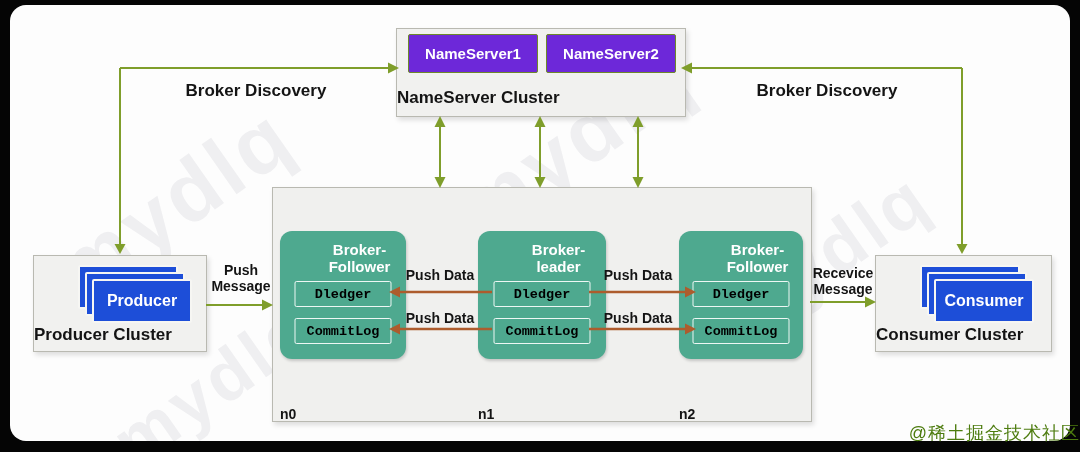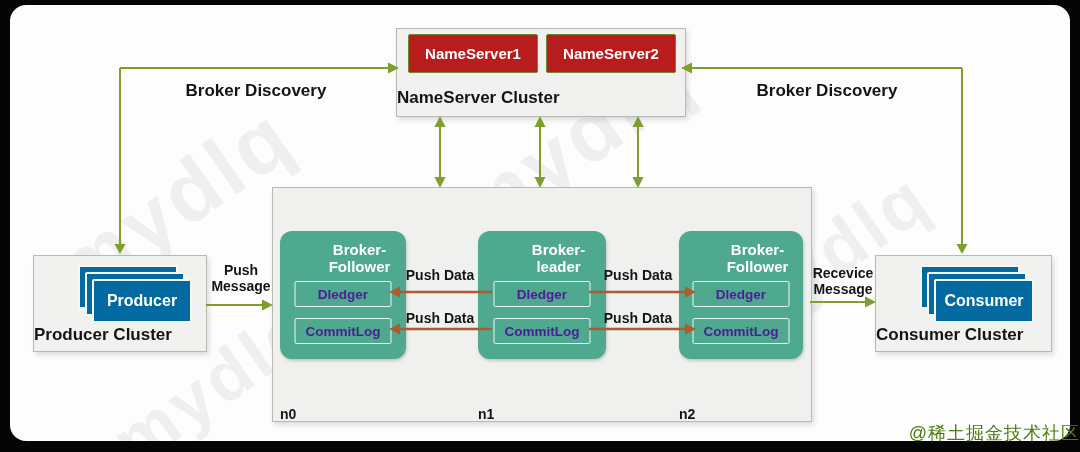--- a/index.html
+++ b/index.html
@@ -25,21 +25,21 @@
     position:absolute;background:#f1f1ef;border:1px solid #b9b9b1;
     box-shadow:2px 3px 5px rgba(0,0,0,0.13);
   }
   .cluster-label{
     position:absolute;left:0;right:0;text-align:left;
     font-weight:700;color:#141414;font-size:17px;
   }
   
   .ns-cluster{left:386px;top:23px;width:288px;height:87px;}
   .ns-node{
-    position:absolute;top:5px;width:128px;height:37px;background:#b91c1c;
+    position:absolute;top:5px;width:128px;height:37px;background:#6d28d9;
     border:1px solid #6d882a;border-radius:2px;display:flex;align-items:center;justify-content:center;
     color:#fff;font-weight:700;font-size:15px;
   }
   .ns-node-1{left:11px;}
   .ns-node-2{left:149px;}
   .ns-cluster .cluster-label{bottom:8px;}
   
   .edge-label{
     position:absolute;font-weight:700;color:#141414;text-align:center;
   }
@@ -48,21 +48,21 @@
   .bd-right{left:717px;}
   .msg-label{font-size:14px;line-height:16px;white-space:pre-line;width:80px;}
   .send-label{left:191px;top:257px;}
   .recv-label{left:793px;top:260px;}
   
   .pc-cluster{top:250px;height:95px;}
   .producer-cluster{left:23px;width:172px;}
   .consumer-cluster{left:865px;width:175px;}
   .pc-cluster .cluster-label{bottom:6px;}
   .stack-layer{
-    position:absolute;width:96px;height:40px;background:#0369a1;
+    position:absolute;width:96px;height:40px;background:#1d4ed8;
     border:2px solid #f6f6f3;border-radius:2px;
   }
   .stack-front{display:flex;align-items:center;justify-content:center;color:#fff;font-weight:700;font-size:16px;}
   .layer-a{left:44px;top:9px;}
   .layer-b{left:51px;top:16px;}
   .layer-c{left:58px;top:23px;}
   
   .broker-cluster{left:262px;top:182px;width:538px;height:233px;background:#f0f0ee;}
   .broker-cluster .cluster-label{bottom:8px;}
   .broker-slot{position:absolute;top:43px;}
@@ -74,21 +74,21 @@
     box-shadow:1px 2px 3px rgba(0,0,0,0.18);
   }
   .broker-title{
     position:absolute;top:10px;left:0;right:0;text-align:center;
     color:#fff;font-weight:700;font-size:15px;padding-left:33px;
   }
   .comp-box{
     position:absolute;left:50%;transform:translateX(-50%);width:95px;height:24px;
     border:1.5px solid rgba(255,255,255,0.9);border-radius:2px;
     display:flex;align-items:center;justify-content:center;
-    color:#4c1d95;font-weight:700;font-size:13.5px;
+    color:#000000;font-weight:700;font-size:13.5px;font-family:Liberation Mono, monospace;
   }
   .comp-1{top:50px;}
   .comp-2{top:87px;}
   .n-label{
     position:absolute;top:175px;left:0;right:0;
     font-weight:700;font-size:14px;color:#141414;
   }
   .push-label{width:80px;font-size:14px;}
   .push-1{left:390px;top:262px;}
   .push-2{left:390px;top:305px;}

